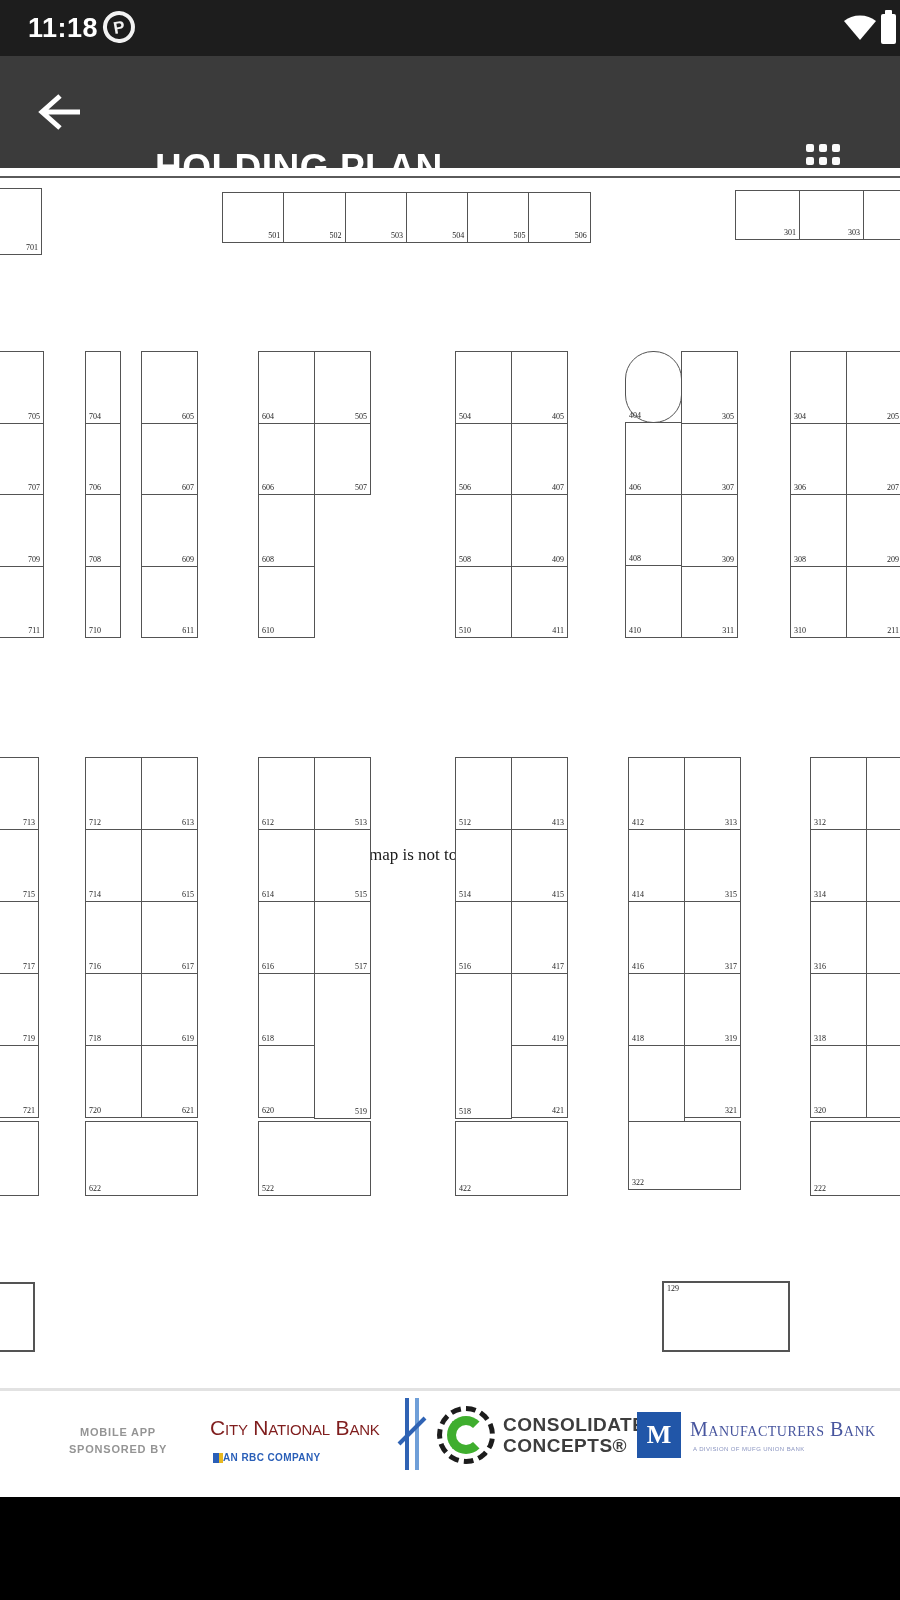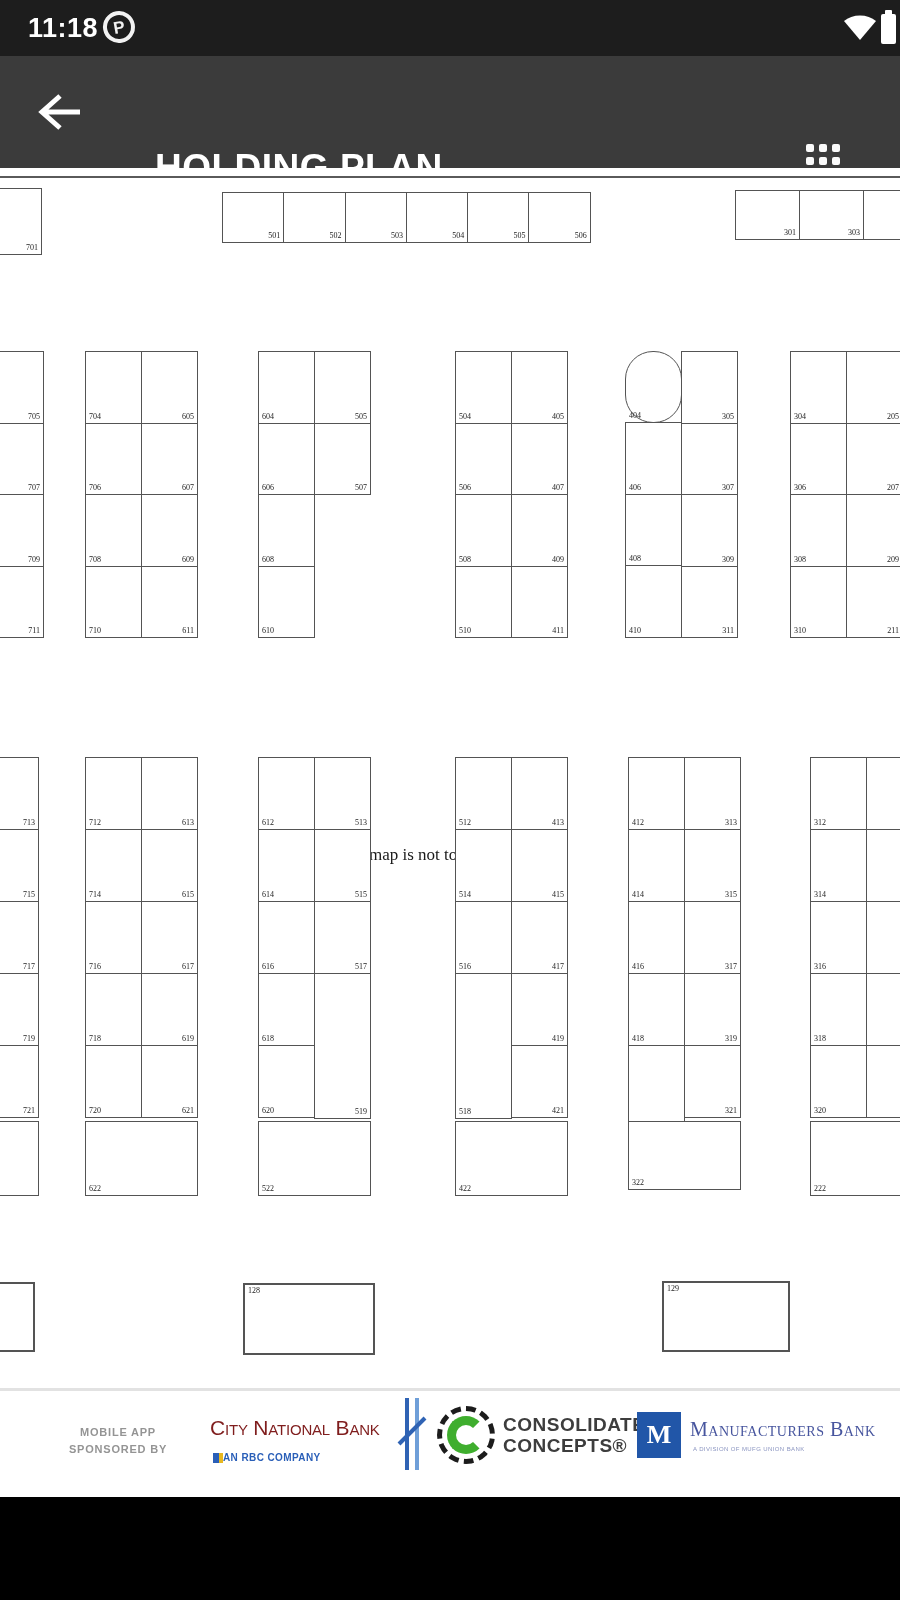--- a/index.html
+++ b/index.html
@@ -119,21 +119,21 @@
         </div>
         <div class="cell" style="height: 72.5px;">
           <span class="bn br">709</span>
         </div>
         <div class="cell" style="height: 72.5px;">
           <span class="bn br">711</span>
         </div>
       </div>
     </div>
     <div class="block" style="left: 85px; top: 183px; width: 114px;">
-      <div class="col" style="left: 0px; width: 57px;">
+      <div class="col" style="left: 0px; width: 36px;">
         <div class="cell" style="height: 72.5px;">
           <span class="bn bl">704</span>
         </div>
         <div class="cell" style="height: 72.5px;">
           <span class="bn bl">706</span>
         </div>
         <div class="cell" style="height: 72.5px;">
           <span class="bn bl">708</span>
         </div>
         <div class="cell" style="height: 72.5px;">
@@ -502,23 +502,20 @@
       </div>
       <div class="cell" style="height: 50px; width: 65px;">
         <span class="bn br">303</span>
       </div>
       <div class="cell" style="height: 50px; width: 65px;">
         <span class="bn br"></span>
       </div>
     </div>
     <div class="bbox" style="left: -40px; top: 1114px; width: 75px; height: 70px;">
       <span class="bn tl"></span>
-    </div>
-    <div class="bbox" style="left: 243px; top: 1115px; width: 132px; height: 72px;">
-      <span class="bn tl">128</span>
     </div>
     <div class="bbox" style="left: 662px; top: 1113px; width: 128px; height: 71px;">
       <span class="bn tl">129</span>
     </div>
   </div>
 
 <div class="footer-divider"></div>
 <div class="sp-label">
   <div>MOBILE APP</div>
   <div>SPONSORED BY</div>

